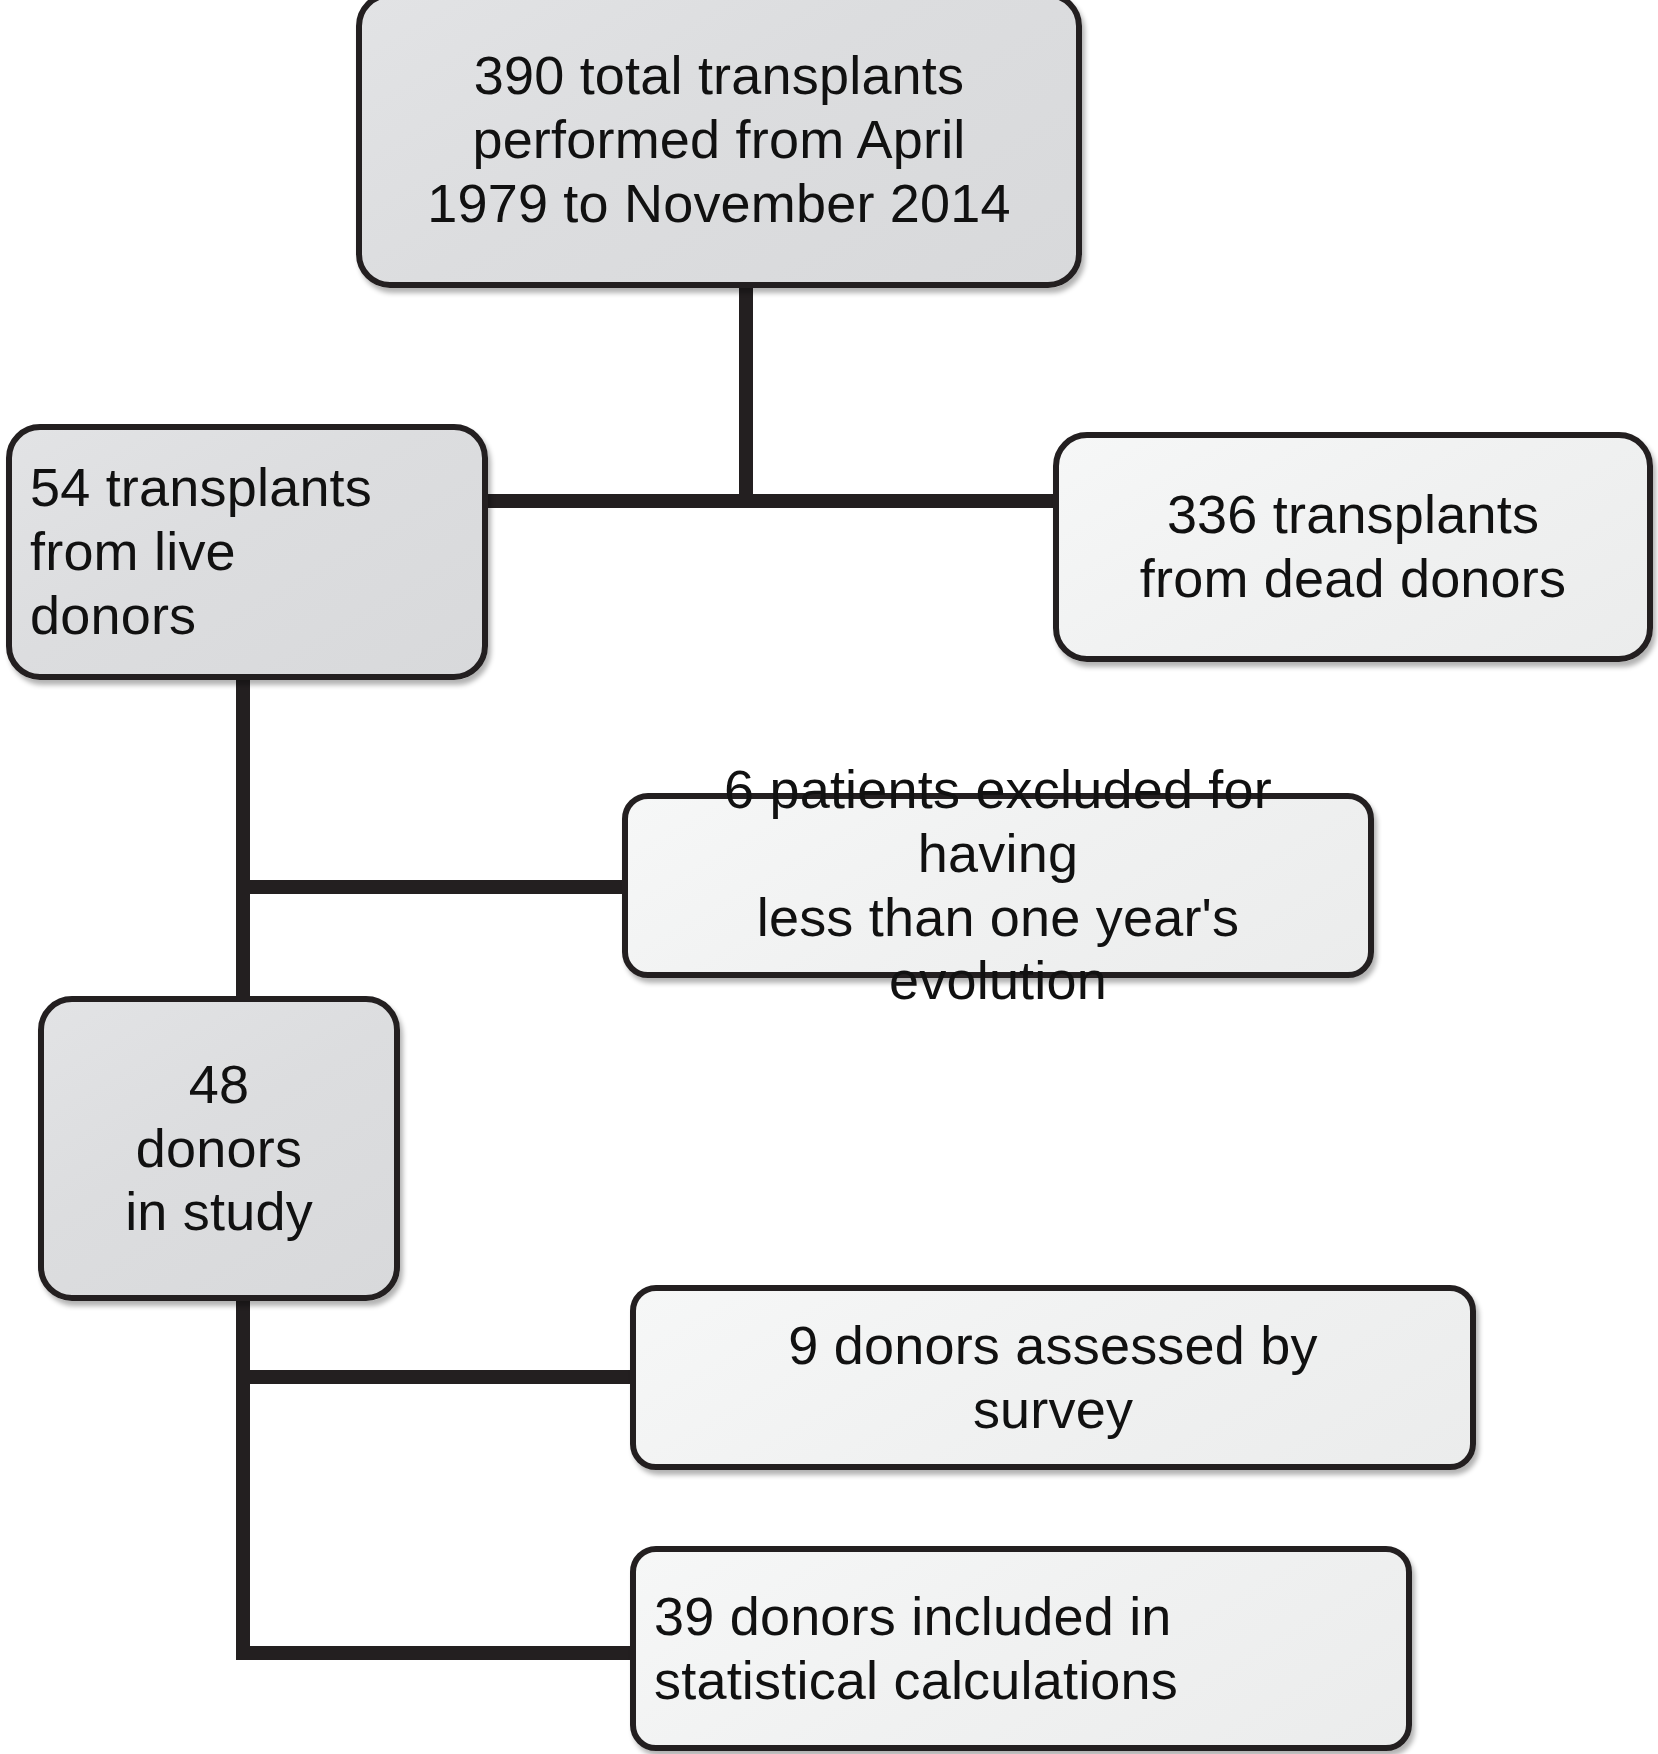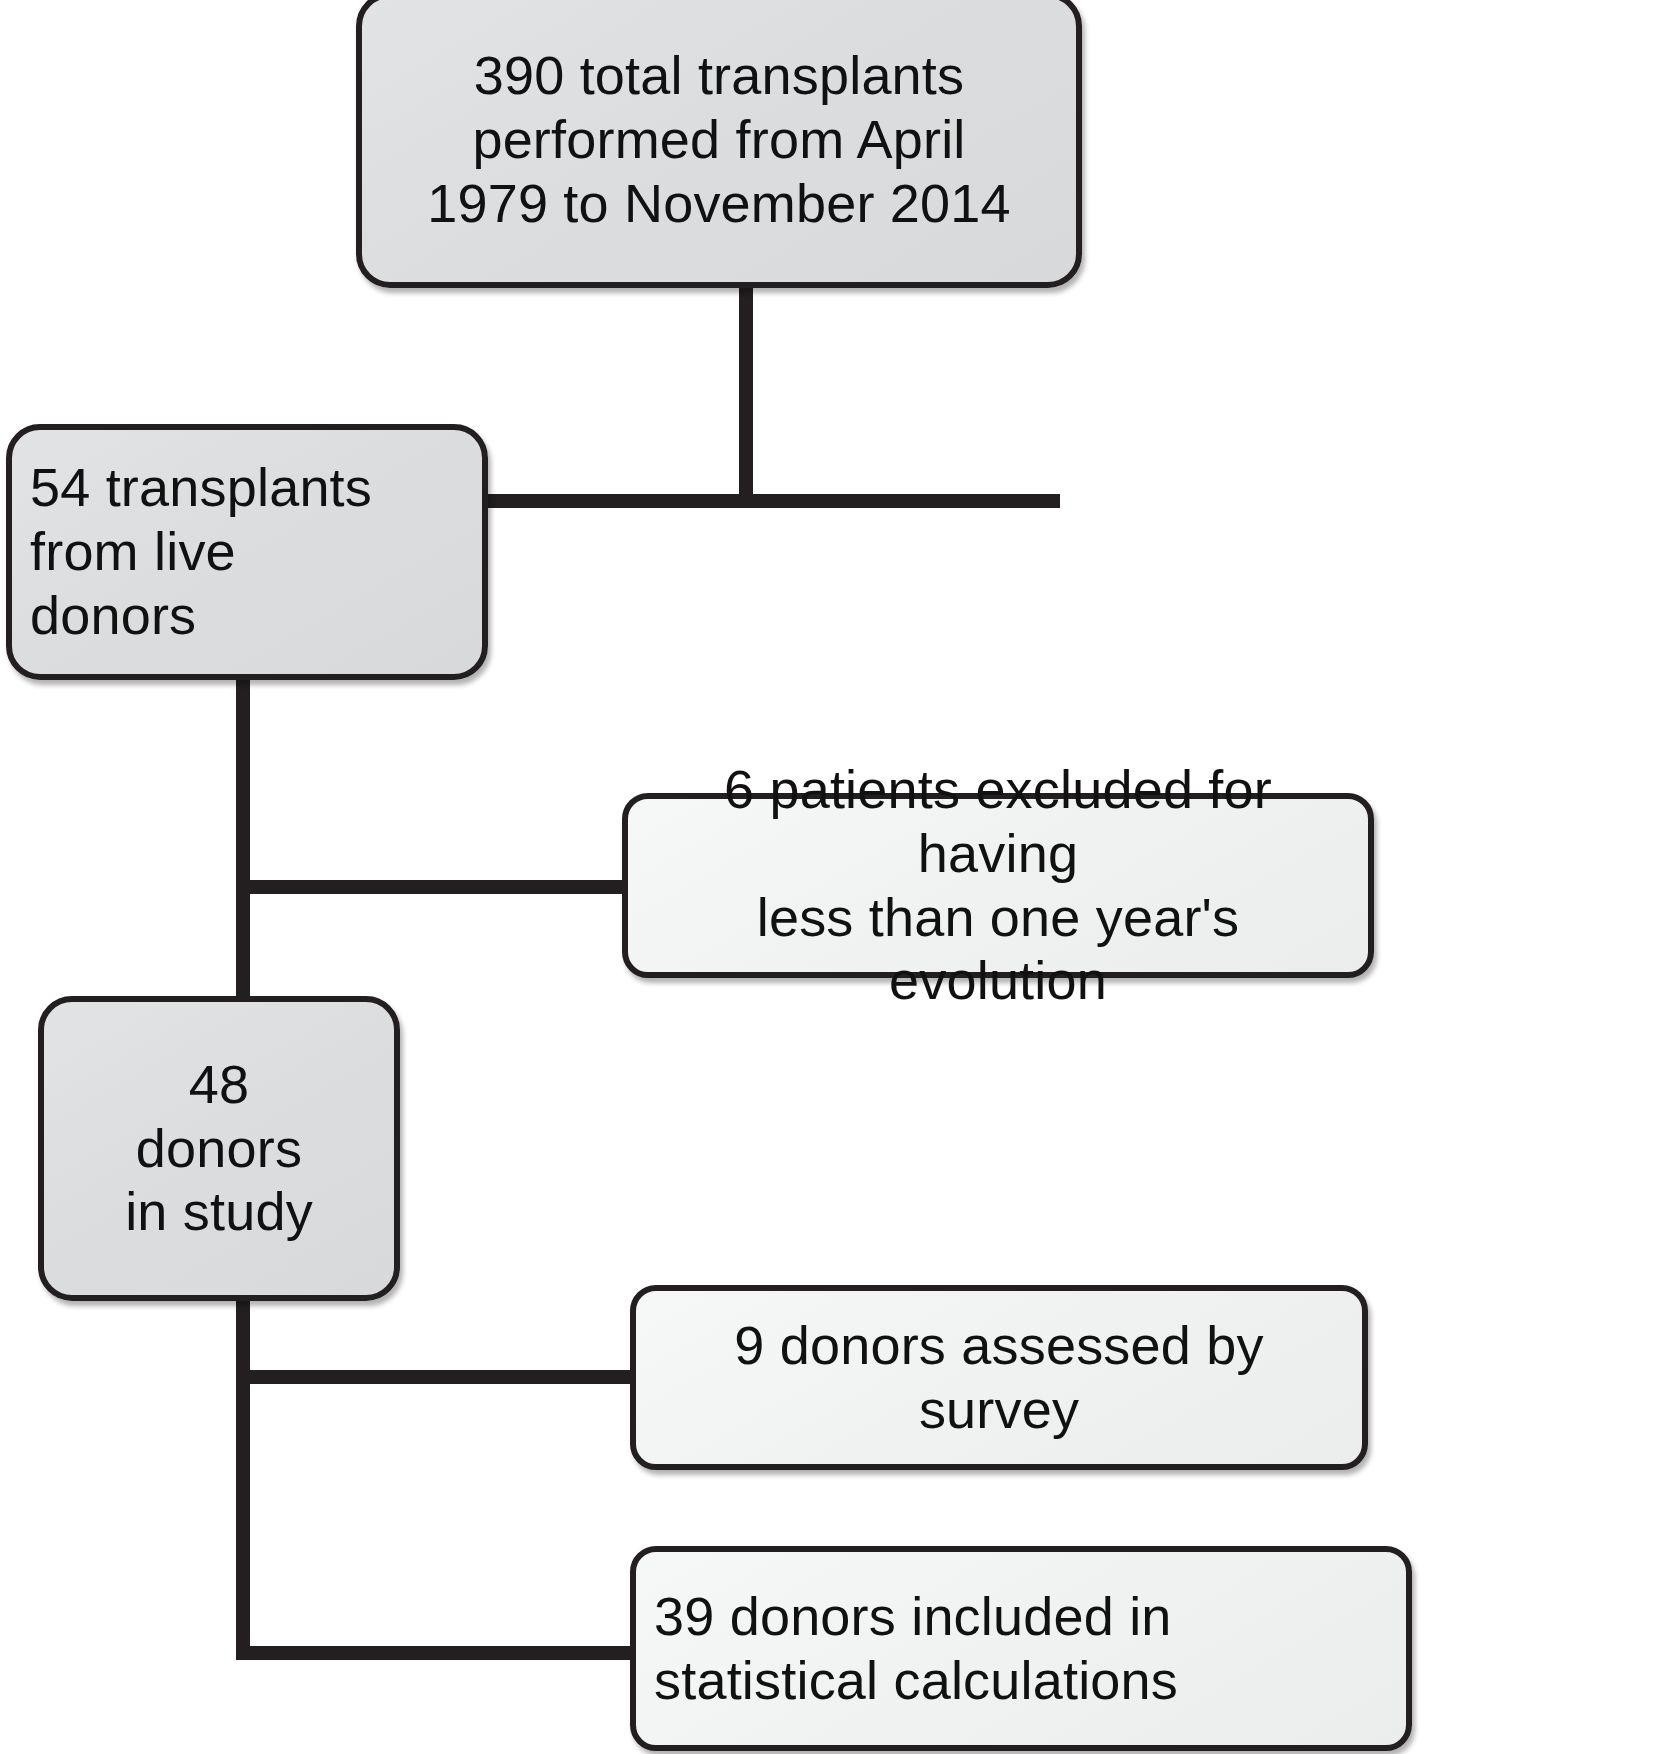--- a/index.html
+++ b/index.html
@@ -75,33 +75,37 @@
 performed from April
 1979 to November 2014</span>
   </div>
 
   <div class="node primary" style="left:6px; top:424px; width:482px; height:256px; justify-content:flex-start; text-align:left;">
     <span class="txt" style="text-align:left;">54 transplants
 from live
 donors</span>
   </div>
 
+  <div class="node secondary" style="left:1053px; top:432px; width:600px; height:230px;">
+    <span class="txt">336 transplants
+from dead donors</span>
+  </div>
 
   <div class="node secondary" style="left:622px; top:793px; width:752px; height:185px; border-radius:26px;">
     <span class="txt" style="text-align:center;">6 patients excluded for having
 less than one year's evolution</span>
   </div>
 
   <div class="node primary" style="left:38px; top:996px; width:362px; height:305px;justify-content:center;">
     <span class="txt">48
 donors
 in study</span>
   </div>
 
-  <div class="node secondary" style="left:630px; top:1285px; width:738px; height:185px; border-radius:26px;">
+  <div class="node secondary" style="left:630px; top:1285px; width:846px; height:185px; border-radius:26px;">
     <span class="txt">9 donors assessed by
 survey</span>
   </div>
 
   <div class="node secondary" style="left:630px; top:1546px; width:782px; height:205px; border-radius:26px;">
     <span class="txt" style="text-align:left;">39 donors included in
 statistical calculations</span>
   </div>
 
 </div>

